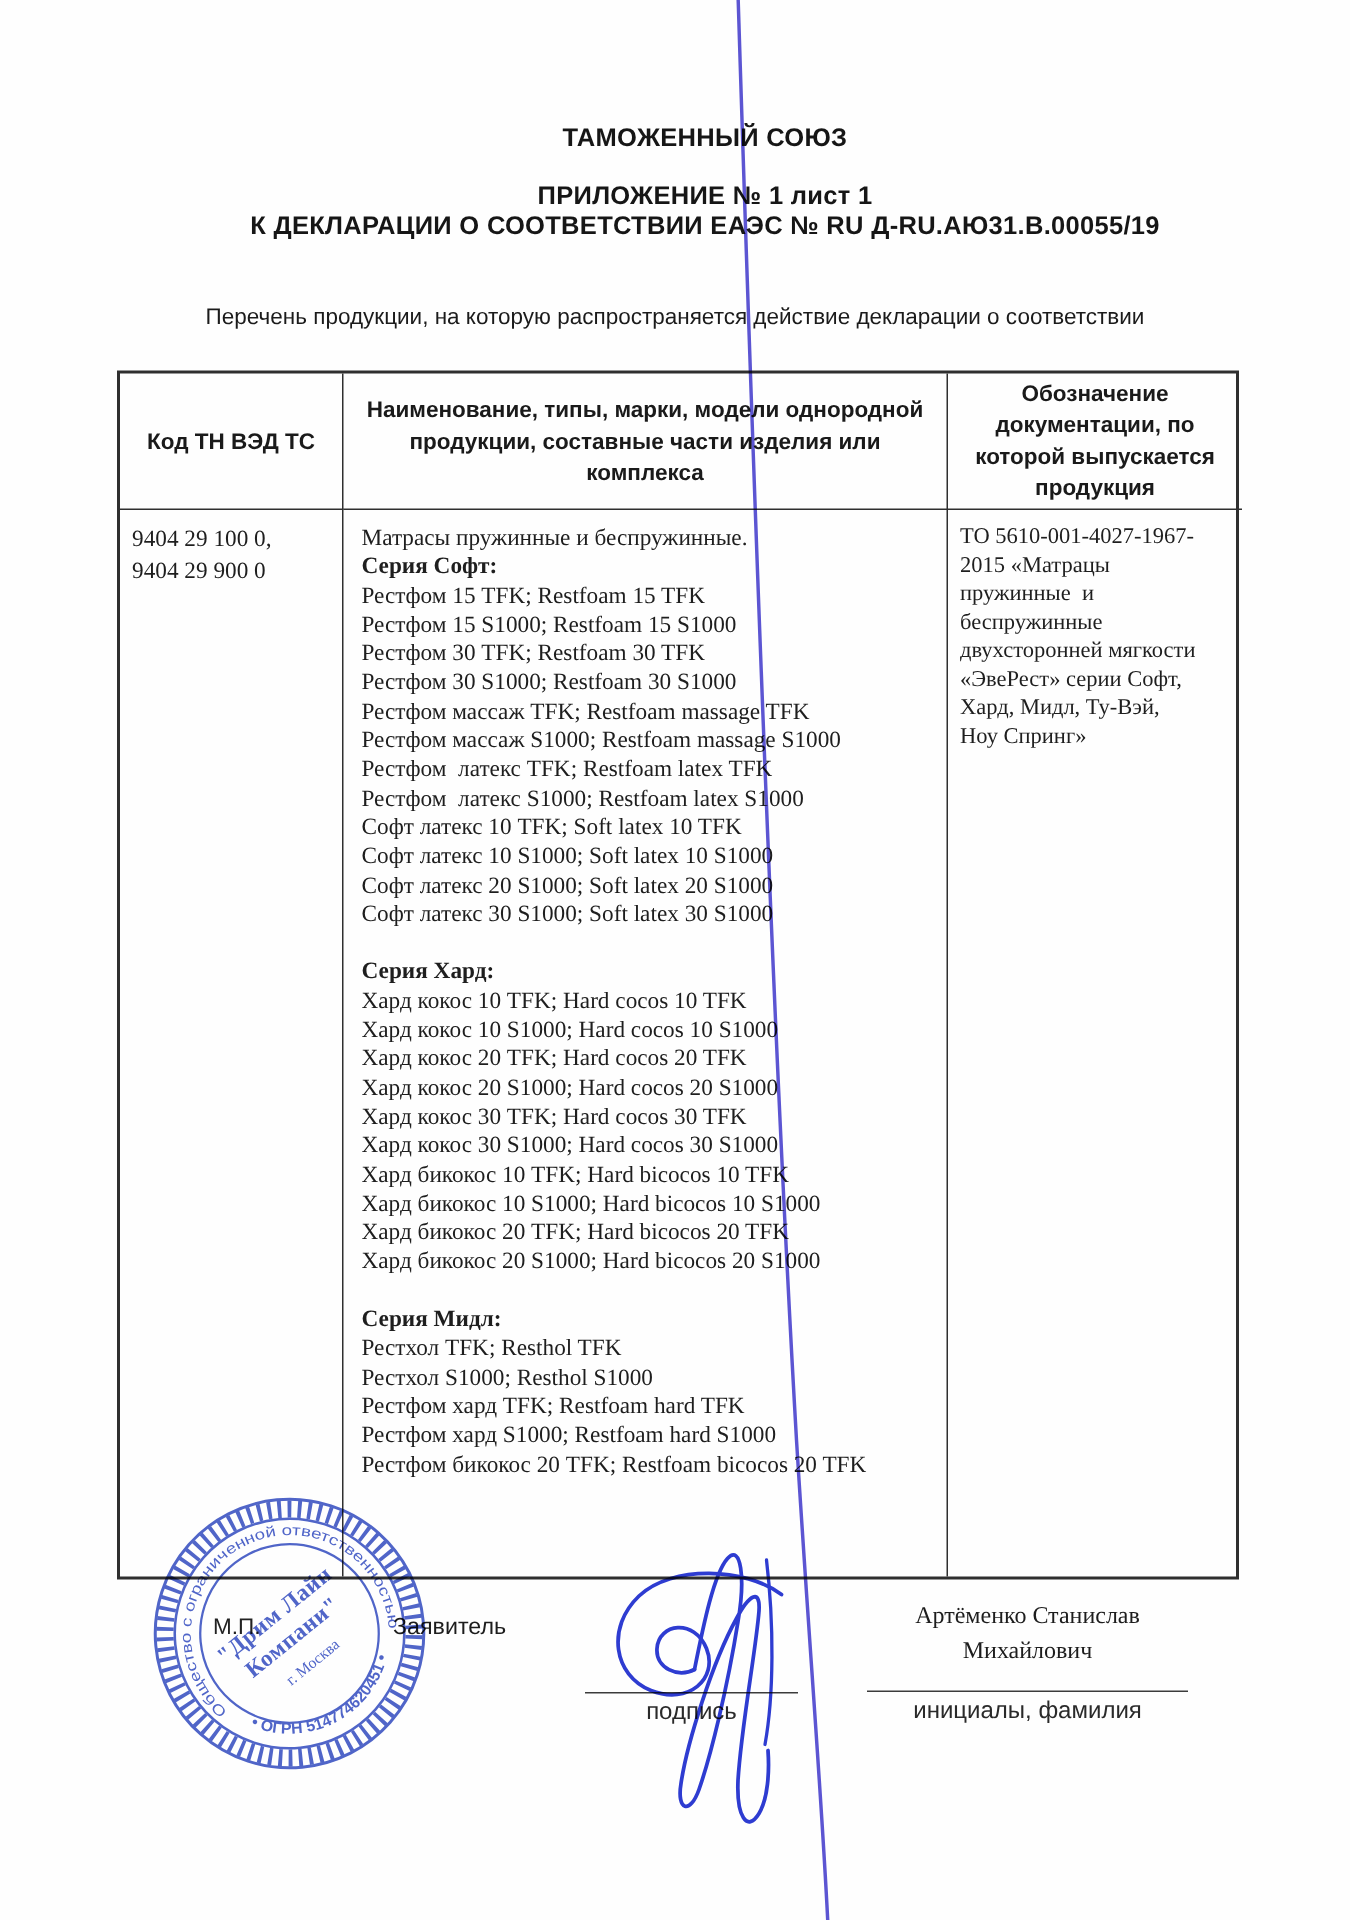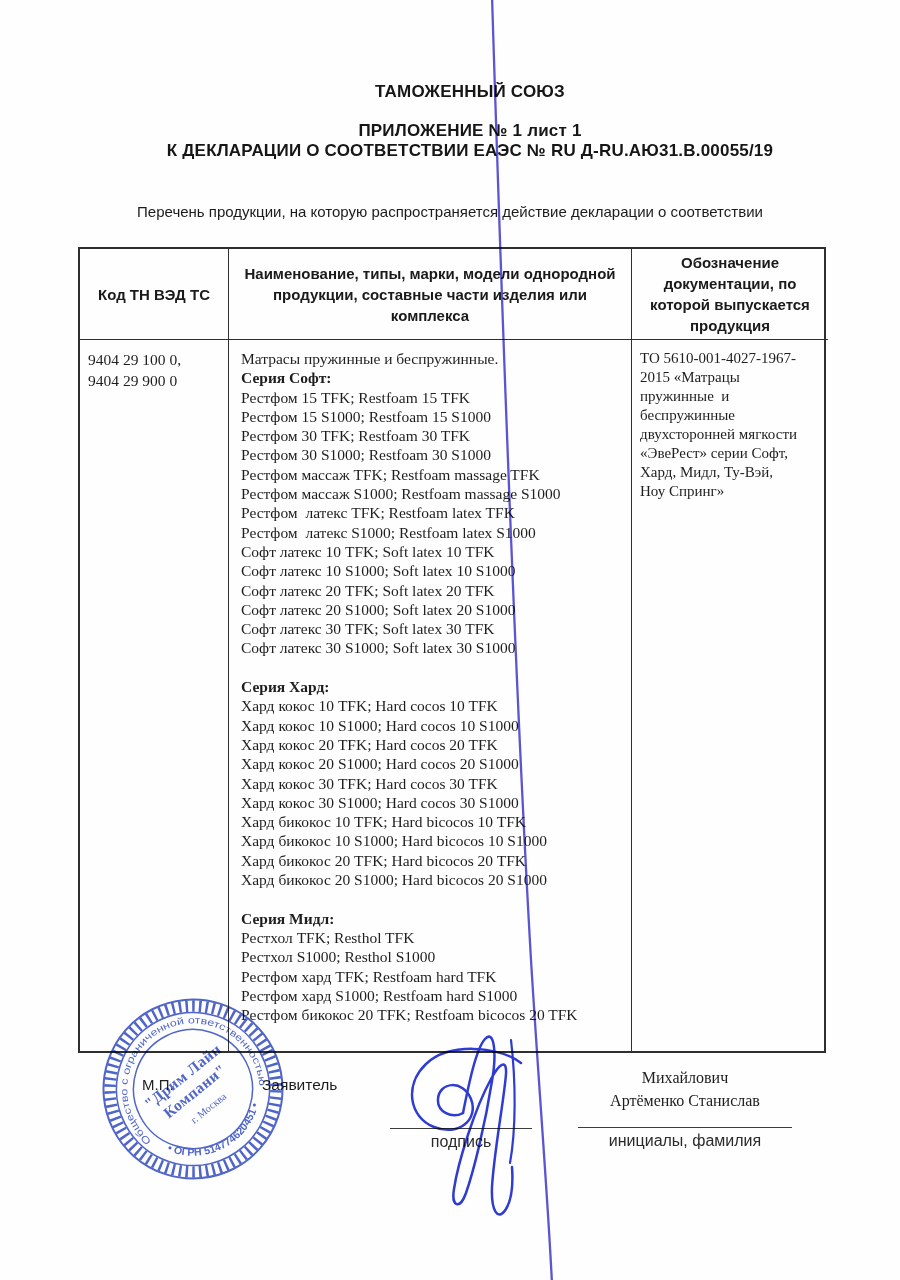--- a/index.html
+++ b/index.html
@@ -115,23 +115,21 @@
         <div class="pline">Рестфом 15 TFK; Restfoam 15 TFK</div>
         <div class="pline">Рестфом 15 S1000; Restfoam 15 S1000</div>
         <div class="pline">Рестфом 30 TFK; Restfoam 30 TFK</div>
         <div class="pline">Рестфом 30 S1000; Restfoam 30 S1000</div>
         <div class="pline">Рестфом массаж TFK; Restfoam massage TFK</div>
         <div class="pline">Рестфом массаж S1000; Restfoam massage S1000</div>
         <div class="pline">Рестфом  латекс TFK; Restfoam latex TFK</div>
         <div class="pline">Рестфом  латекс S1000; Restfoam latex S1000</div>
         <div class="pline">Софт латекс 10 TFK; Soft latex 10 TFK</div>
         <div class="pline">Софт латекс 10 S1000; Soft latex 10 S1000</div>
-        <div class="pline">Софт латекс 20 TFK; Soft latex 20 TFK</div>
         <div class="pline">Софт латекс 20 S1000; Soft latex 20 S1000</div>
-        <div class="pline">Софт латекс 30 TFK; Soft latex 30 TFK</div>
         <div class="pline">Софт латекс 30 S1000; Soft latex 30 S1000</div>
         <div class="pline">&nbsp;</div>
         <div class="pline b">Серия Хард:</div>
         <div class="pline">Хард кокос 10 TFK; Hard cocos 10 TFK</div>
         <div class="pline">Хард кокос 10 S1000; Hard cocos 10 S1000</div>
         <div class="pline">Хард кокос 20 TFK; Hard cocos 20 TFK</div>
         <div class="pline">Хард кокос 20 S1000; Hard cocos 20 S1000</div>
         <div class="pline">Хард кокос 30 TFK; Hard cocos 30 TFK</div>
         <div class="pline">Хард кокос 30 S1000; Hard cocos 30 S1000</div>
         <div class="pline">Хард бикокос 10 TFK; Hard bicocos 10 TFK</div>
@@ -158,22 +156,22 @@
       </div>
   </div>
 
   <div class="mp sans">М.П.</div>
   <div class="applicant sans">Заявитель</div>
 
   <div class="rule rule-sign"></div>
   <div class="caption cap-sign sans">подпись</div>
 
   <div class="name-block">
+    <div>Артёменко Станислав</div>
     <div>Михайлович</div>
-    <div>Артёменко Станислав</div>
   </div>
   <div class="rule rule-name"></div>
   <div class="caption cap-name sans">инициалы, фамилия</div>
 
   <svg class="ink" viewBox="0 0 900 1280" aria-hidden="true">
 
     <path class="pen" d="M492,-4 C504,380 516,700 531,960 C539,1090 548,1200 552,1284" stroke-width="2.3" opacity="0.9"></path>
 
     <g stroke-width="2.5">
       <path class="sig" d="M521,1063 C497,1045 448,1043 426,1064 C404,1085 409,1117 434,1127 C459,1137 479,1119 471,1099 C463,1079 439,1082 438,1099 C437,1112 452,1119 463,1113"></path>

